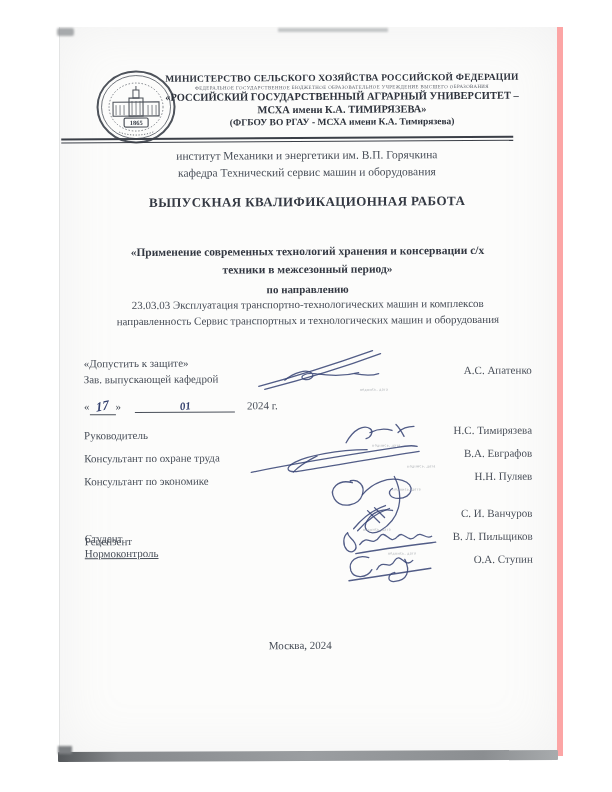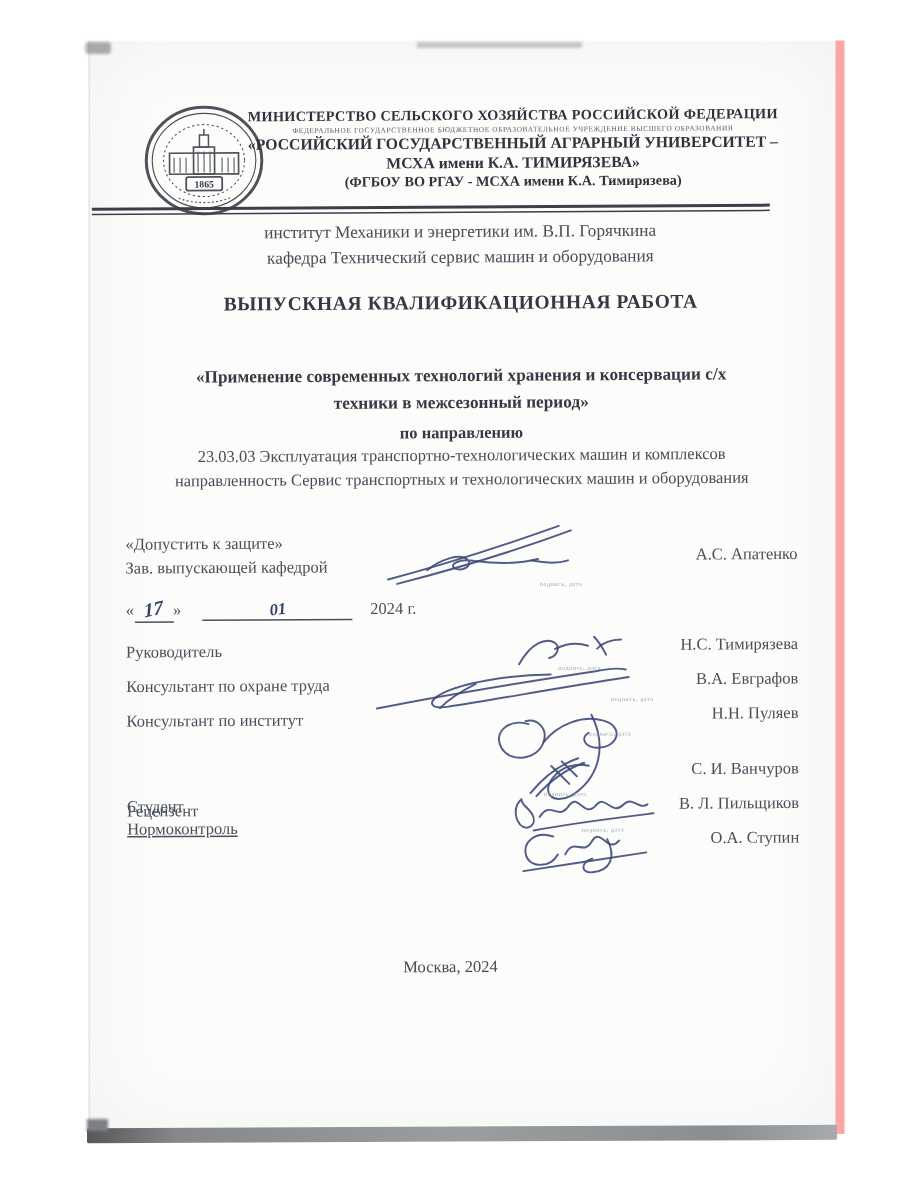--- a/index.html
+++ b/index.html
@@ -152,21 +152,21 @@
 
     <div class="lab" style="top:424px;">Консультант по охране труда</div>
     <div class="nam" style="top:421px;">В.А. Евграфов</div>
     <svg class="sig" style="left:187px; top:413px;" width="180" height="40" viewBox="0 0 180 40">
       <path d="M4 32 C 45 24, 95 16, 150 8 C 160 6, 166 6, 170 7"></path>
       <path d="M120 10 C 90 10, 60 16, 48 22 C 36 28, 40 33, 52 31 C 80 27, 130 18, 172 12"></path>
       <path d="M70 16 C 58 22, 50 28, 46 32"></path>
     </svg>
     <span class="sigcap" style="left:347px; top:437px;">подпись, дата</span>
 
-    <div class="lab" style="top:447px;">Консультант по институт</div>
+    <div class="lab" style="top:447px;">Консультант по экономике</div>
     <div class="nam" style="top:444px;">Н.Н. Пуляев</div>
     <svg class="sig" style="left:258px; top:434px;" width="115" height="78" viewBox="0 0 115 78">
       <path d="M34 22 C 20 18, 10 28, 16 38 C 22 48, 40 46, 44 34 C 47 25, 40 18, 32 20"></path>
       <path d="M44 34 C 54 22, 70 16, 84 20 C 98 24, 94 38, 80 38 C 72 38, 68 32, 74 28"></path>
       <path d="M76 16 C 86 36, 82 58, 62 70 C 50 76, 42 68, 50 58 C 56 50, 66 48, 74 50"></path>
     </svg>
     <span class="sigcap" style="left:332px; top:460px;">подпись, дата</span>
 
     <div class="lab" style="top:504px;">Студент</div>
     <div class="nam" style="top:481px;">С. И. Ванчуров</div>

